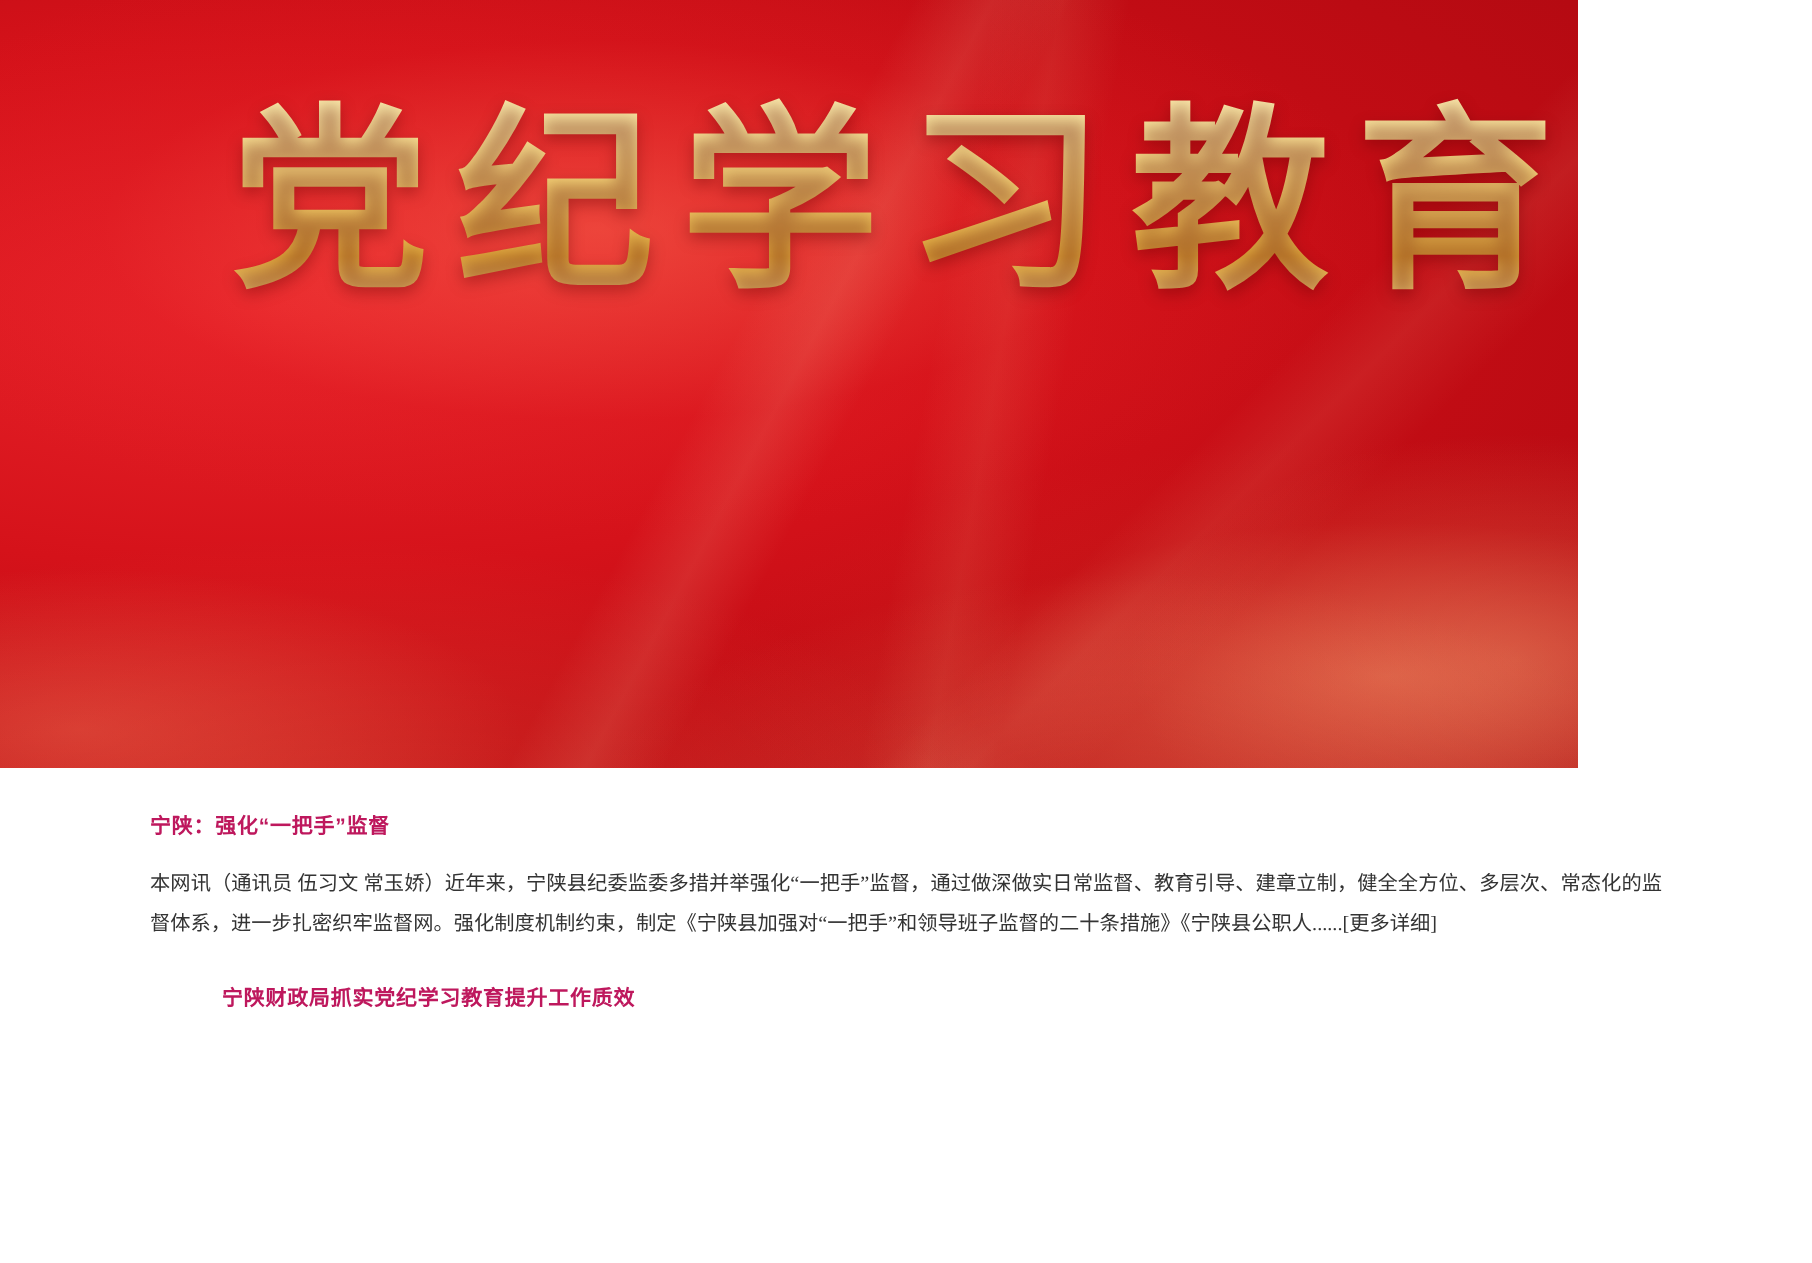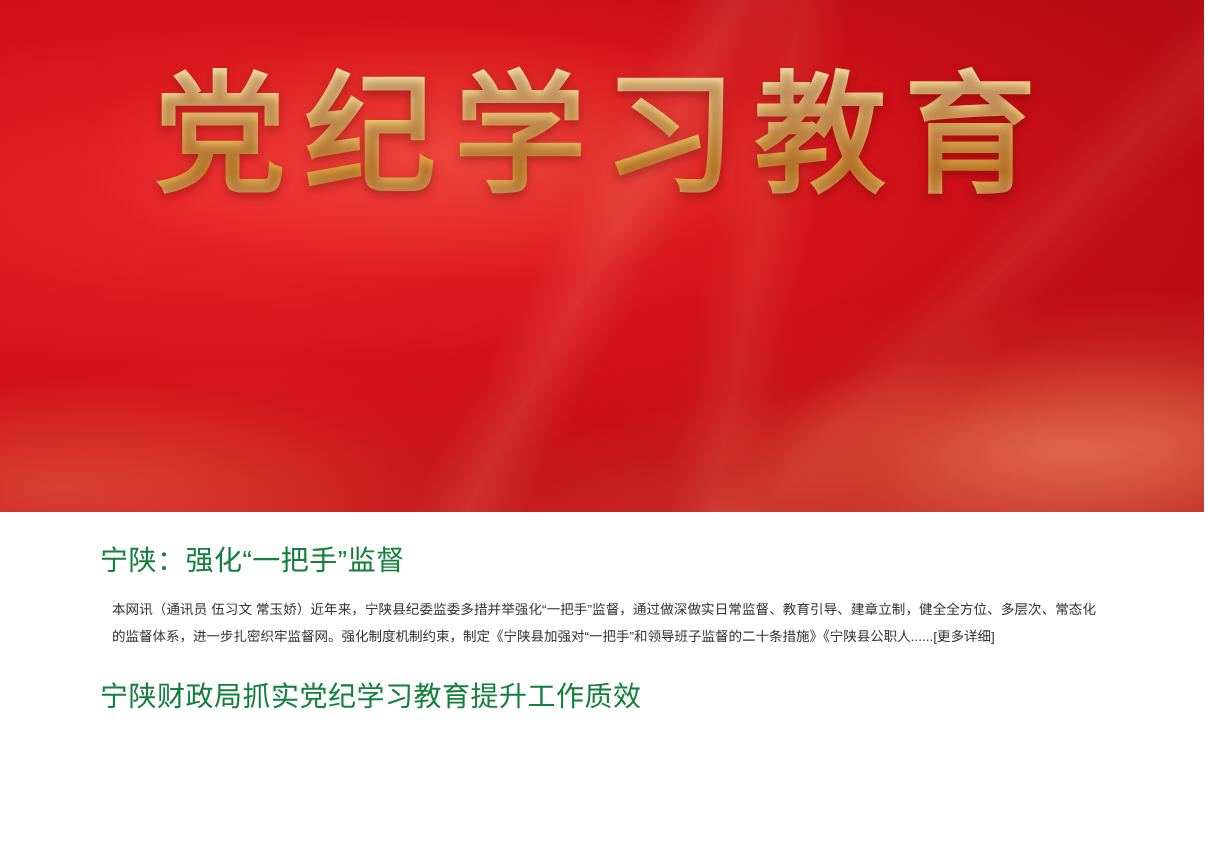--- a/index.html
+++ b/index.html
@@ -12,21 +12,21 @@
     width: 1208px;
     height: 842px;
     overflow: hidden;
     font-family: "Liberation Sans", "DejaVu Sans", sans-serif;
     color: #222;
   }
 
   
   .banner {
     position: relative;
-    width: 1204px;
+    width: 1052px;
     height: 512px;
     overflow: hidden;
     background:
       radial-gradient(ellipse 120% 90% at 18% 40%, #e8232a 0%, #d5121a 38%, #c10c14 62%, #a90810 100%);
   }
   .banner .glow {
     position: absolute;
     inset: 0;
     background:
       radial-gradient(ellipse 70% 55% at 38% 30%, rgba(255,120,90,0.45) 0%, rgba(230,40,40,0.12) 45%, rgba(170,10,16,0) 72%),
@@ -78,41 +78,43 @@
 
   
   .news-list {
     padding: 28px 100px 0 100px;
     box-sizing: border-box;
   }
   .news-item {
     margin-bottom: 26px;
   }
   .news-title {
-    font-size: 28px;
-    font-weight: normal;
-    color: #15803d;
+    font-size: 14px;
+    font-weight: bold;
+    color: #be185d;
     line-height: 1.5;
     margin: 0 0 14px 0;
     letter-spacing: 0.5px;
   }
   .news-summary {
     font-size: 13.5px;
     line-height: 2.0;
     color: #333333;
-    margin: 12px;
+    margin: 0;
     text-align: justify;
+    font-family: Liberation Serif, serif;
   }
   .news-more {
     color: #333333;
     text-decoration: none;
     white-space: nowrap;
   }
   .news-item.compact .news-title {
     margin-bottom: 0;
+    margin-left: 48px;
   }
 </style>
 </head>
 <body>
 
 <div class="banner">
   <div class="glow"></div>
   <div class="rays"></div>
   <div class="silk"></div>
   <div class="banner-title">党纪学习教育</div>

